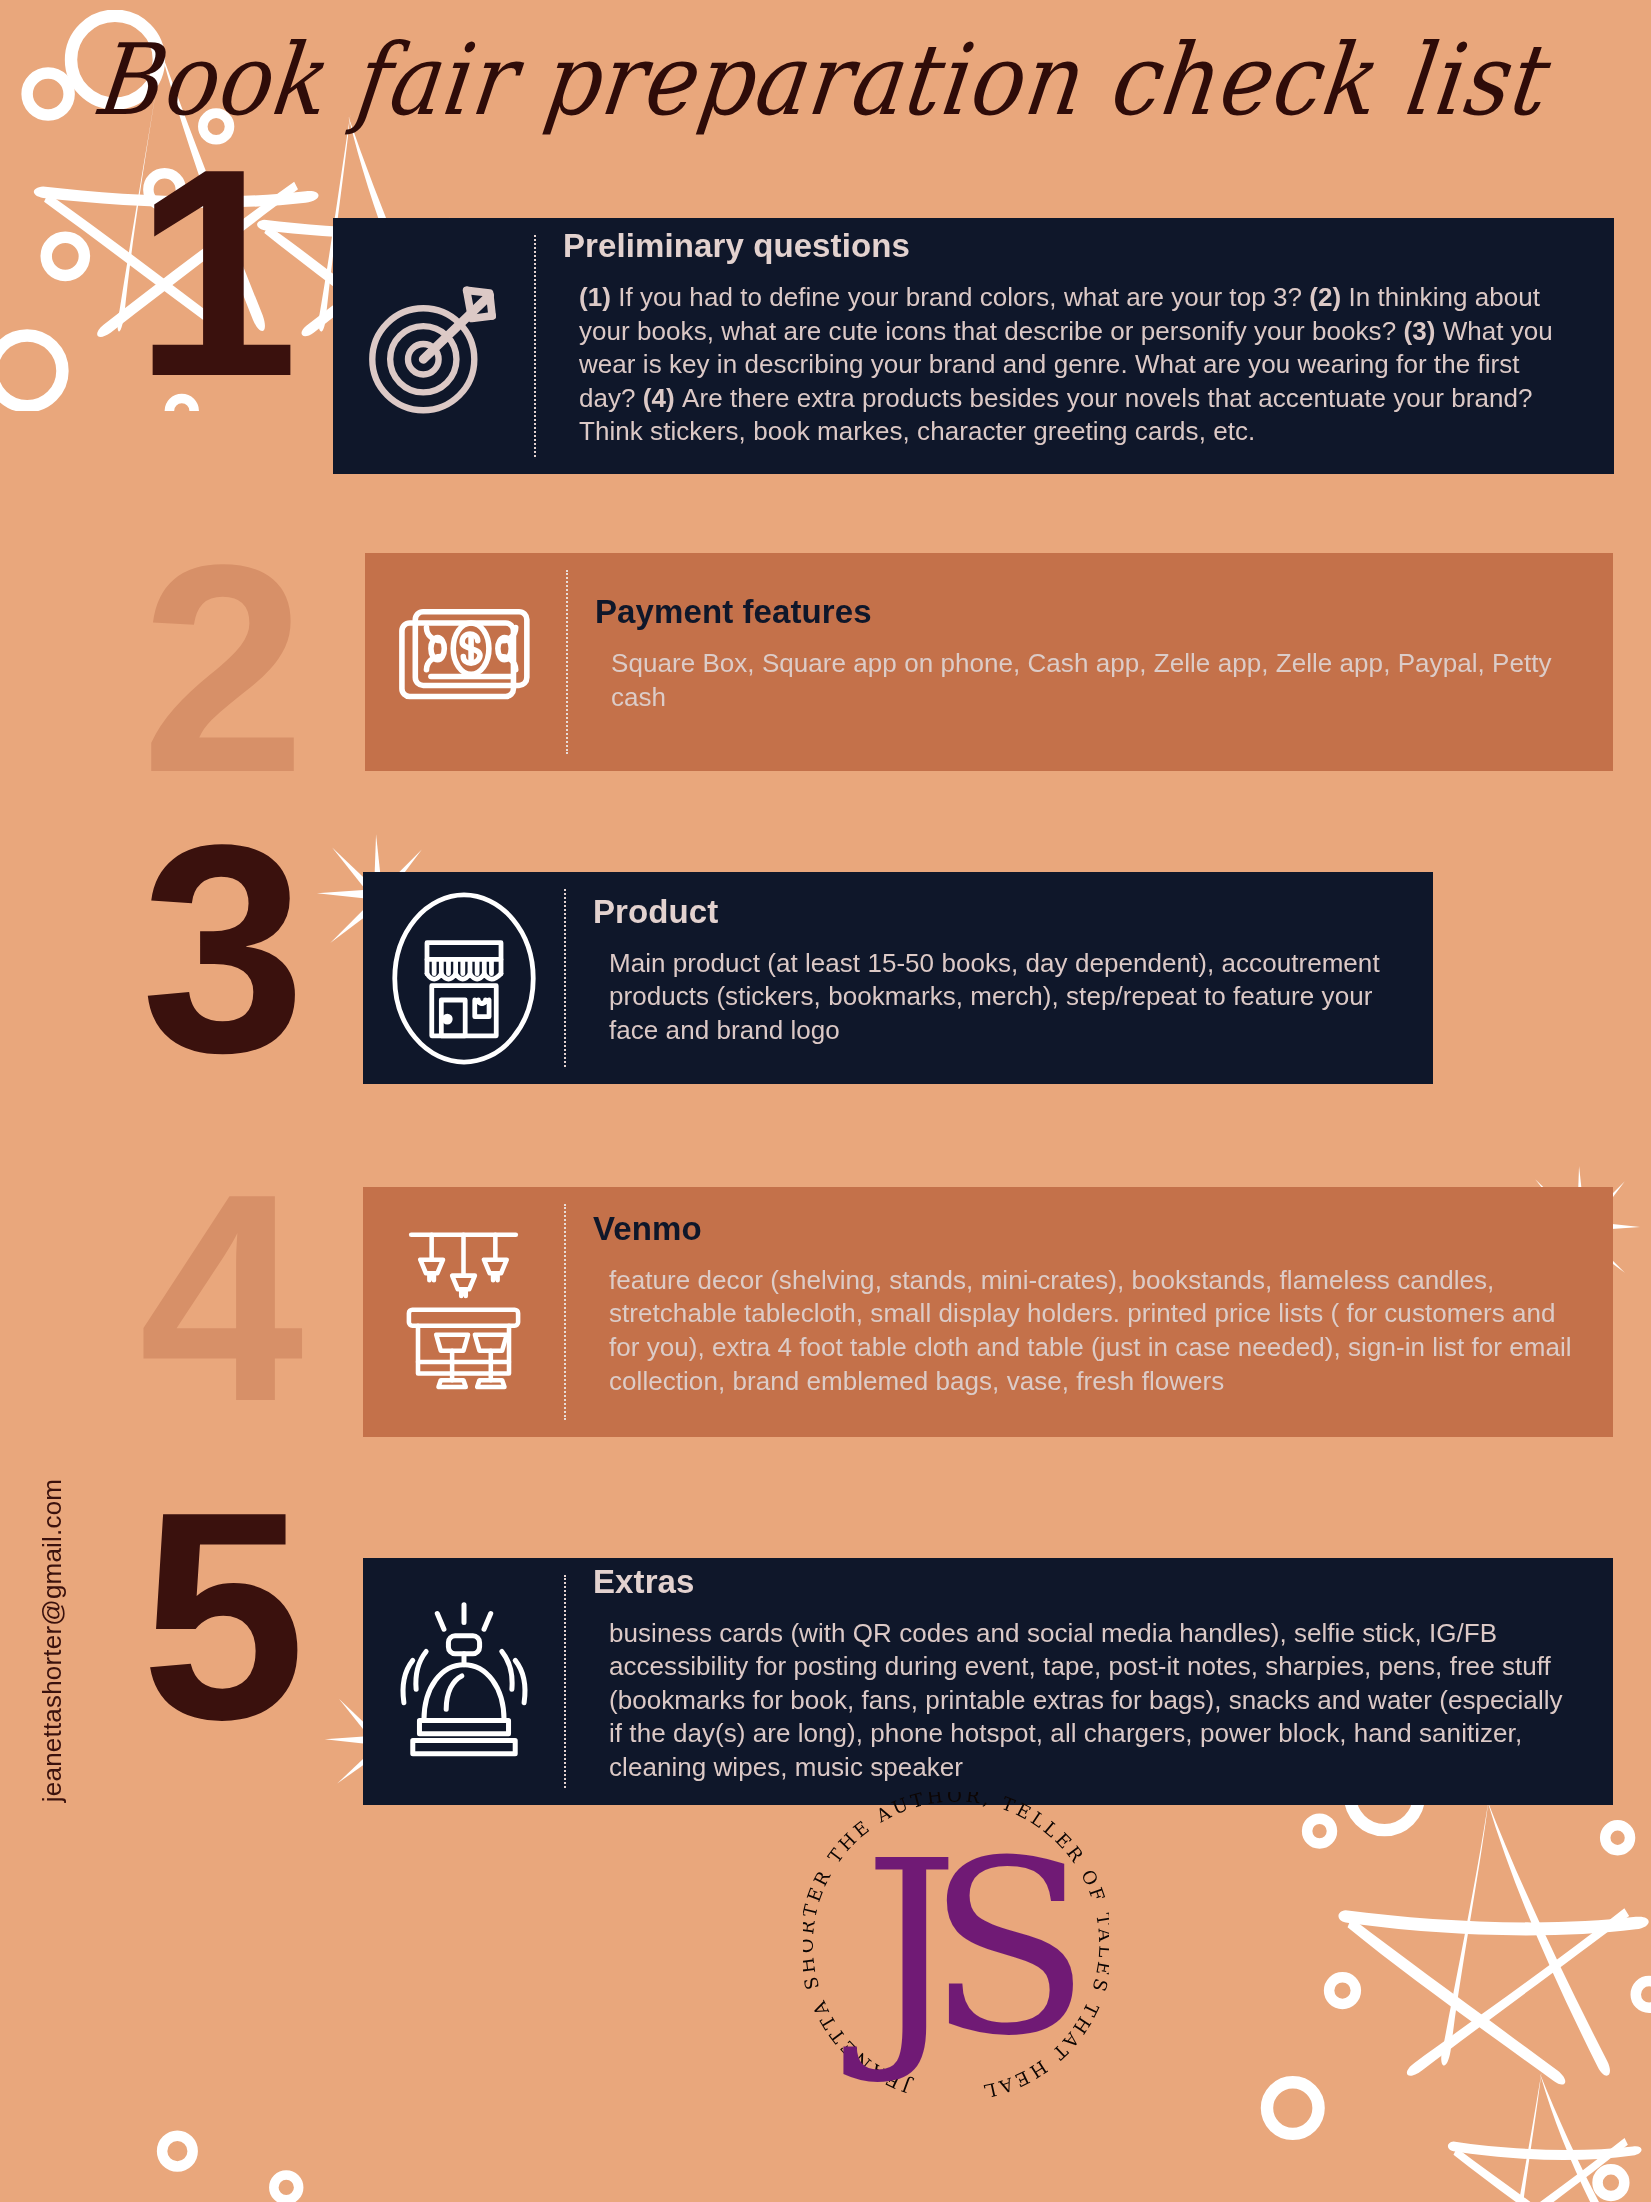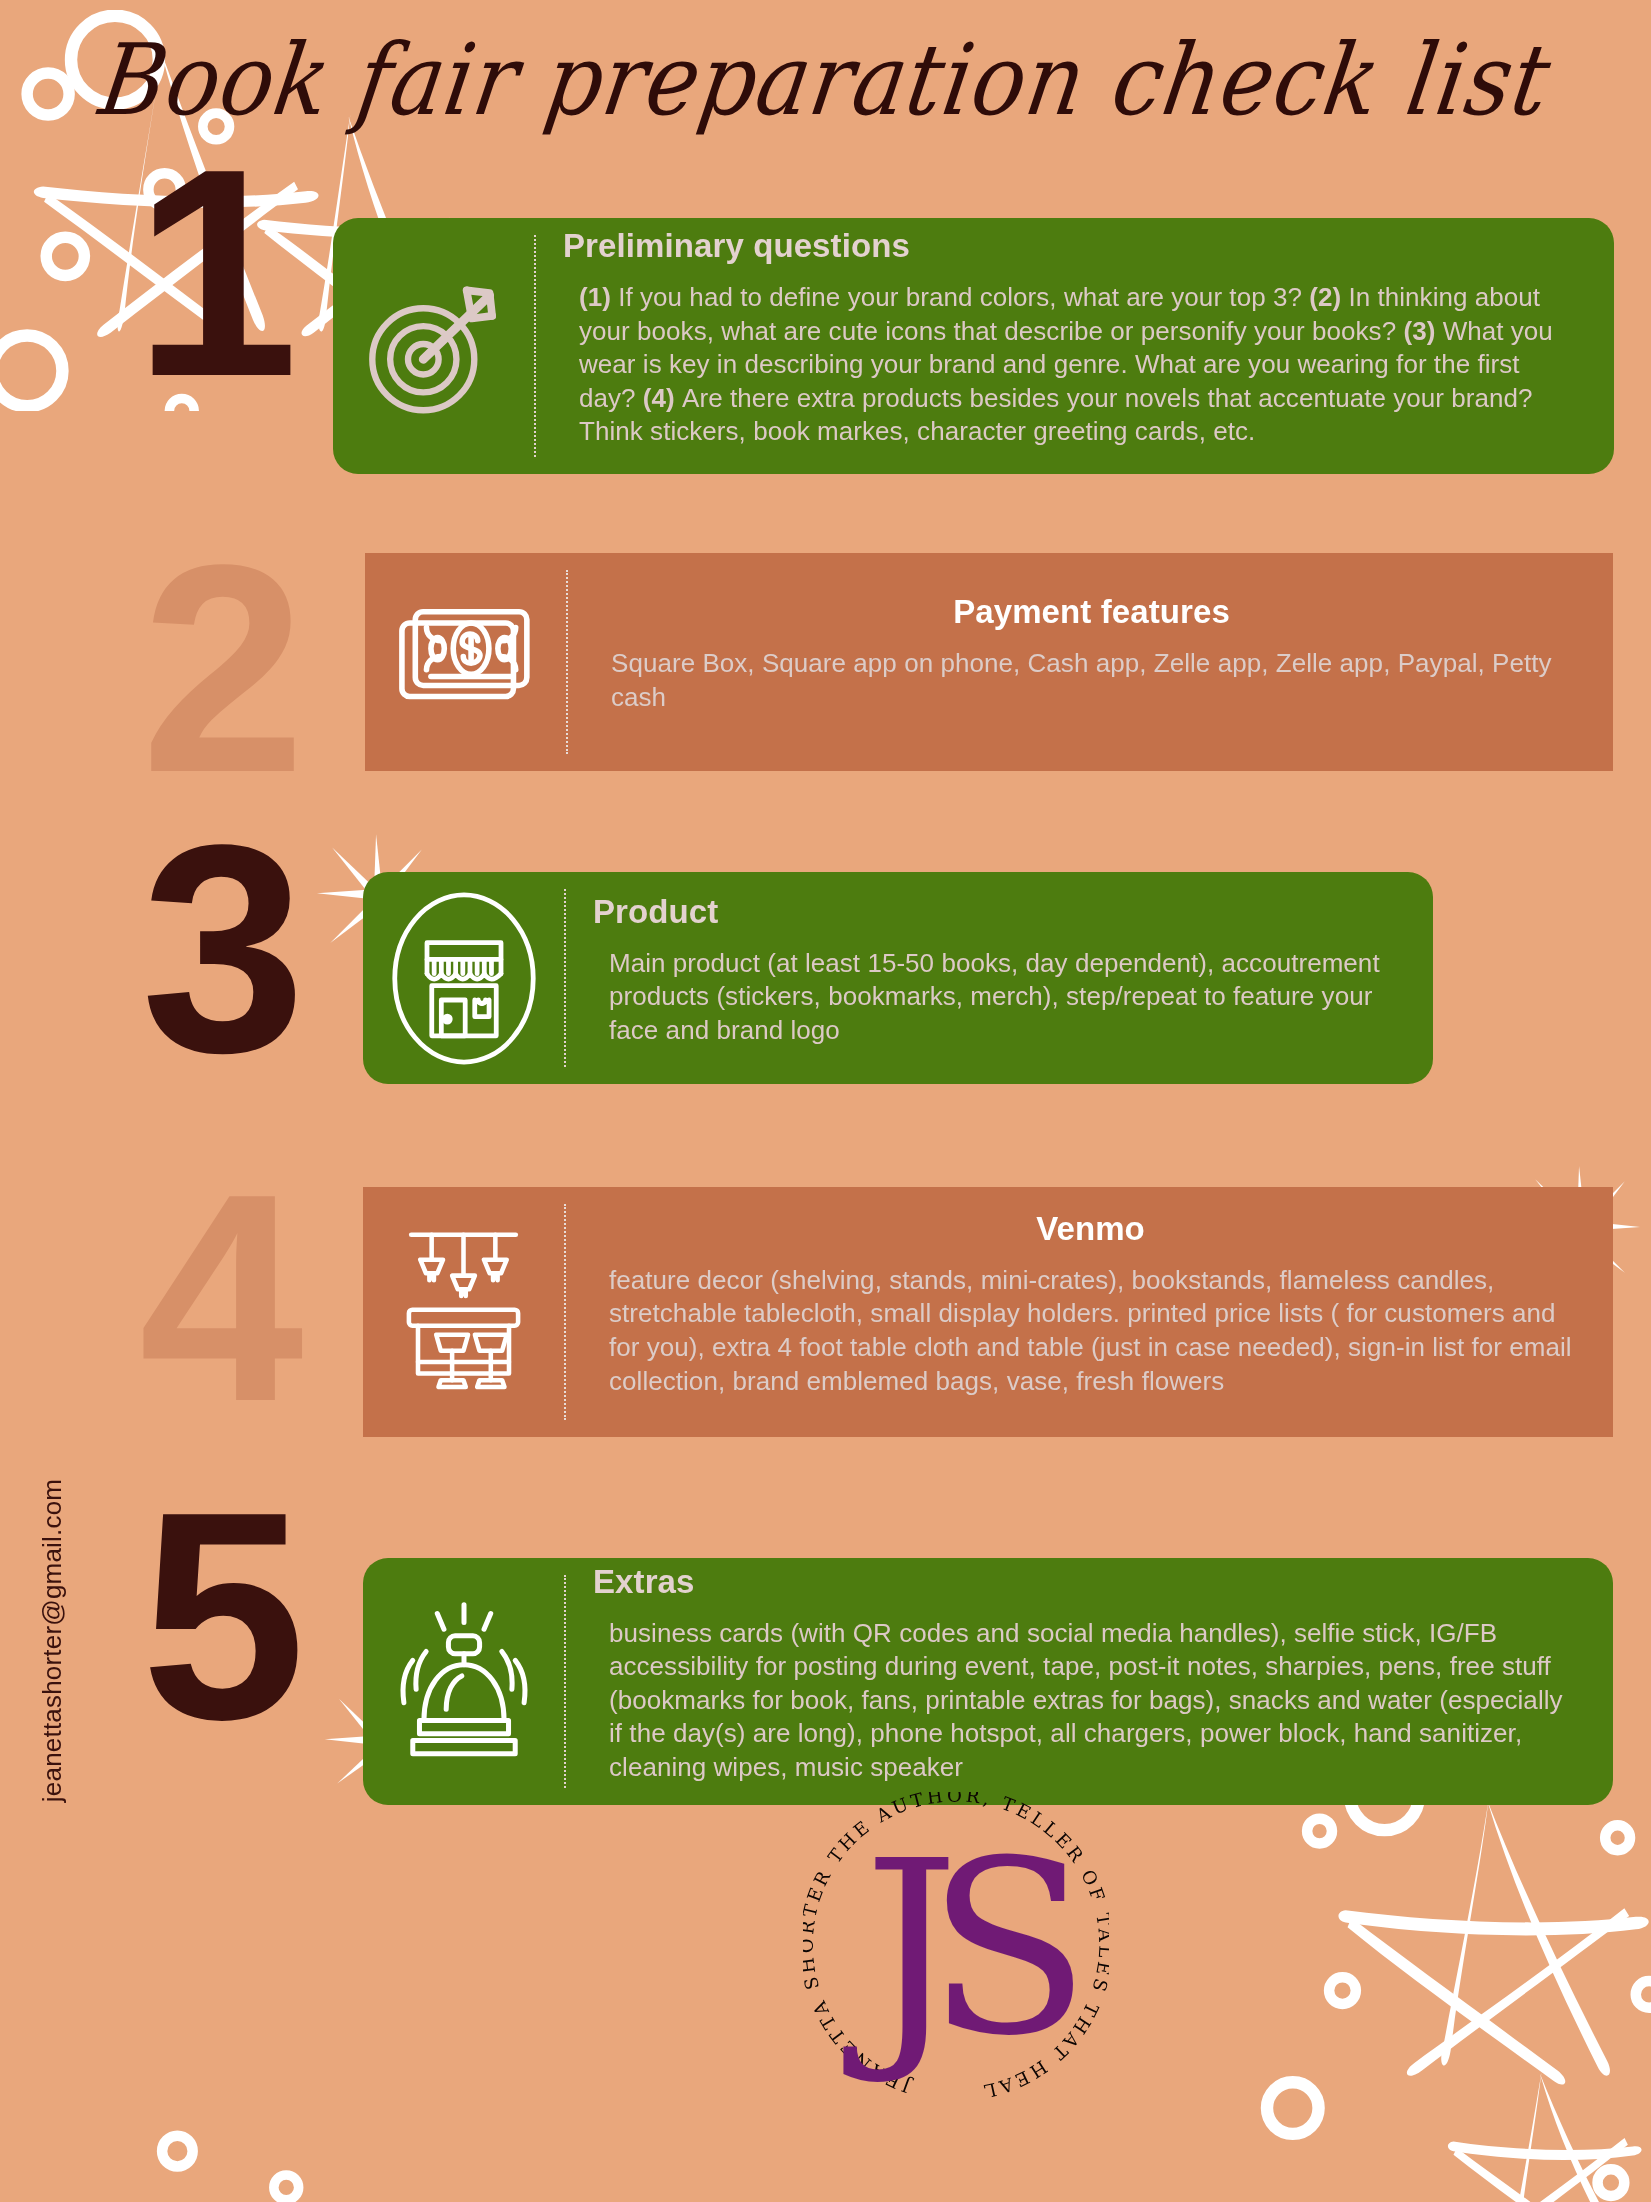--- a/index.html
+++ b/index.html
@@ -76,28 +76,28 @@
   .card h2{
     margin:0 0 6.7px 0;
     font-size:33px;font-weight:700;letter-spacing:0.1px;
   }
   .card p{
     margin:16px;font-size:26px;line-height:1.29;letter-spacing:0.05px;
   }
   .card p b{font-weight:700;}
 
   
-  .dark{background:#4d7c0f;border-radius:25px;}
+  .dark{background:#0f172a;}
   .dark h2{color:#E3D2CF;}
   .dark p{color:#DCC9C6;}
   .dark .divider{border-left-color:#E3D2CF;}
 
   
   .light{background:#C4714A;}
-  .light h2{color:#ffffff;text-align:center;}
+  .light h2{color:#0f172a;}
   .light p{color:#DCCCC8;}
   .light .divider{border-left-color:#E8DCD8;}
 
   .num-dark{color:#3A110D;}
   .num-light{color:#D79068;}
 
   
   .logo{
     position:absolute;left:803px;top:1792px;width:306px;height:315px;z-index:5;
   }

